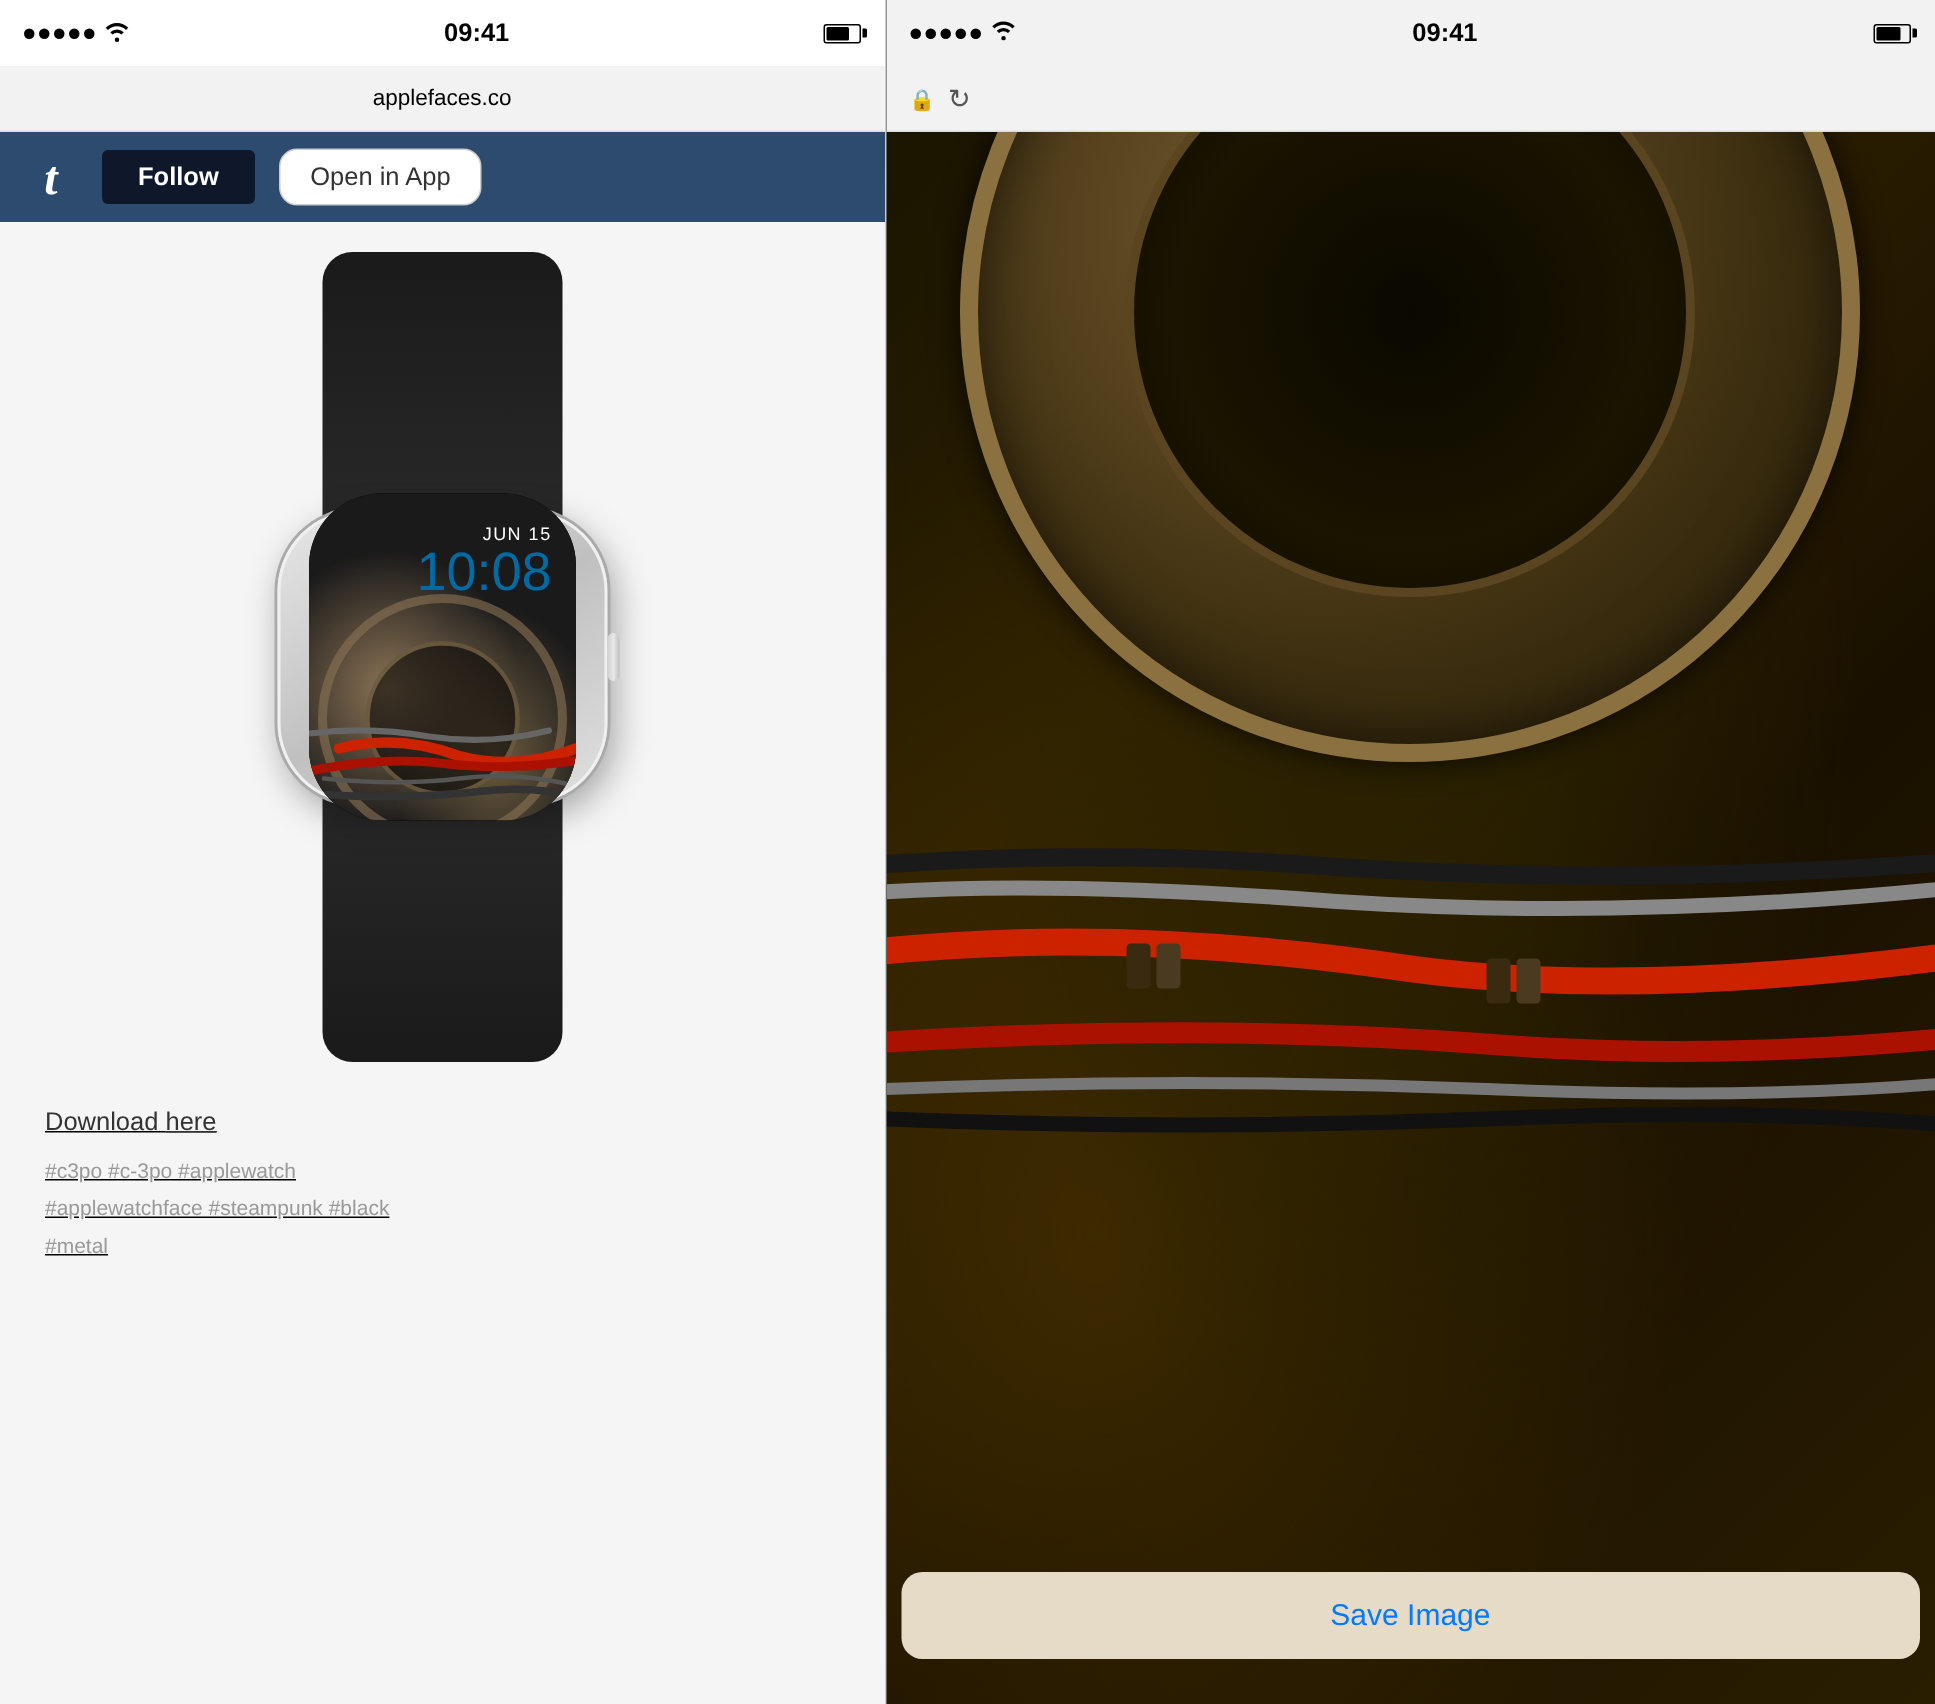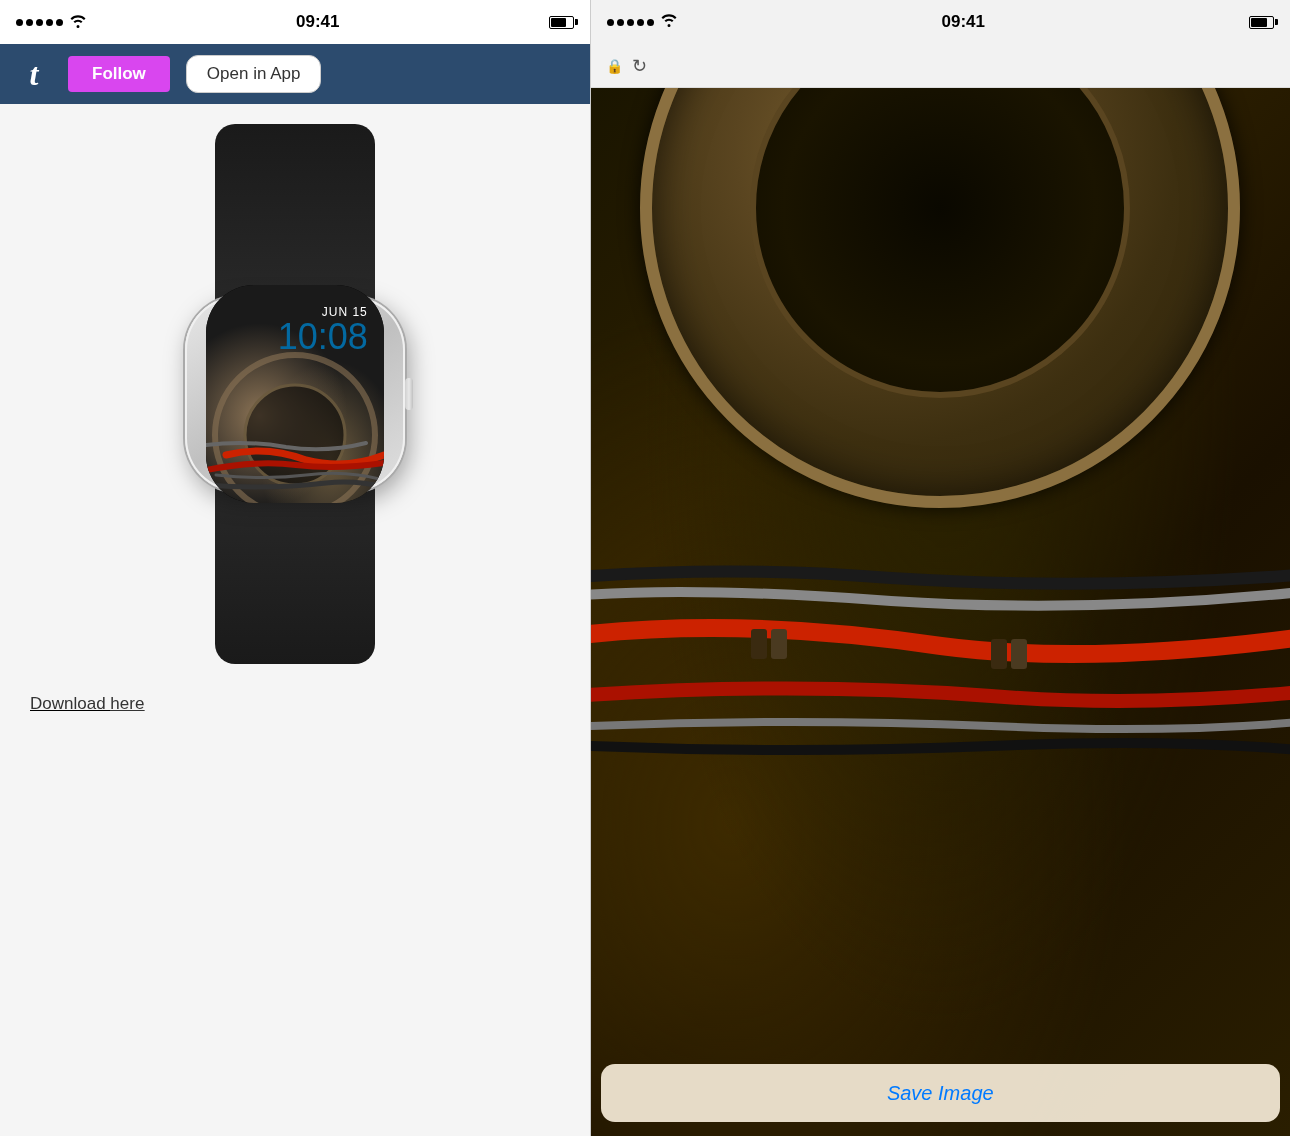--- a/index.html
+++ b/index.html
@@ -117,21 +117,21 @@
       justify-content: center;
     }
     .tumblr-t {
       color: #fff;
       font-size: 32px;
       font-weight: 700;
       font-family: Georgia, serif;
       font-style: italic;
     }
     .follow-btn {
-      background: #d946ef;
+      background: #0f172a;
       color: #fff;
       border: none;
       border-radius: 4px;
       padding: 8px 24px;
       font-size: 17px;
       font-weight: 600;
       cursor: pointer;
     }
     .open-in-app-btn {
       background: #fff;
@@ -355,25 +355,24 @@
       position: relative;
       overflow: hidden;
     }
 
     
     .action-sheet {
       position: absolute;
       bottom: 0;
       left: 0;
       right: 0;
-      padding: 0 10px 4px;
+      padding: 0 10px 20px;
       display: flex;
       flex-direction: column;
       gap: 0;
-      font-style: italic;
     }
     .action-group {
       background: rgba(240, 230, 210, 0.95);
       border-radius: 14px;
       overflow: hidden;
       margin-bottom: 10px;
     }
     .action-item {
       padding: 0 16px;
       height: 58px;
@@ -436,20 +435,23 @@
       </span>
     </div>
     <span class="status-time-left">09:41</span>
     <div class="status-right-group">
       <div class="battery-icon">
         <div class="battery-fill"></div>
       </div>
     </div>
   </div>
 
+  <div class="url-bar-left">
+    <span class="url-text-left">applefaces.co</span>
+  </div>
 
   <div class="tumblr-header">
     <div class="tumblr-logo">
       <span class="tumblr-t">t</span>
     </div>
     <button class="follow-btn">Follow</button>
     <button class="open-in-app-btn">Open in App</button>
   </div>
 
   <div class="content-left">
@@ -481,20 +483,23 @@
             <div class="watch-time">10:08</div>
           </div>
         </div>
       </div>
     </div>
 
     <div class="download-section">
       <div class="download-text">
         <span>Download </span><a href="#" class="download-link">here</a>
       </div>
+      <div class="tags-text" style="white-space:pre-line;">#c3po  #c-3po  #applewatch
+#applewatchface  #steampunk  #black
+#metal</div>
     </div>
 
   </div>
 </div>
 
 <div class="panel-divider"></div>
 
 <div class="right-panel">
 
   <div class="status-bar-right">

